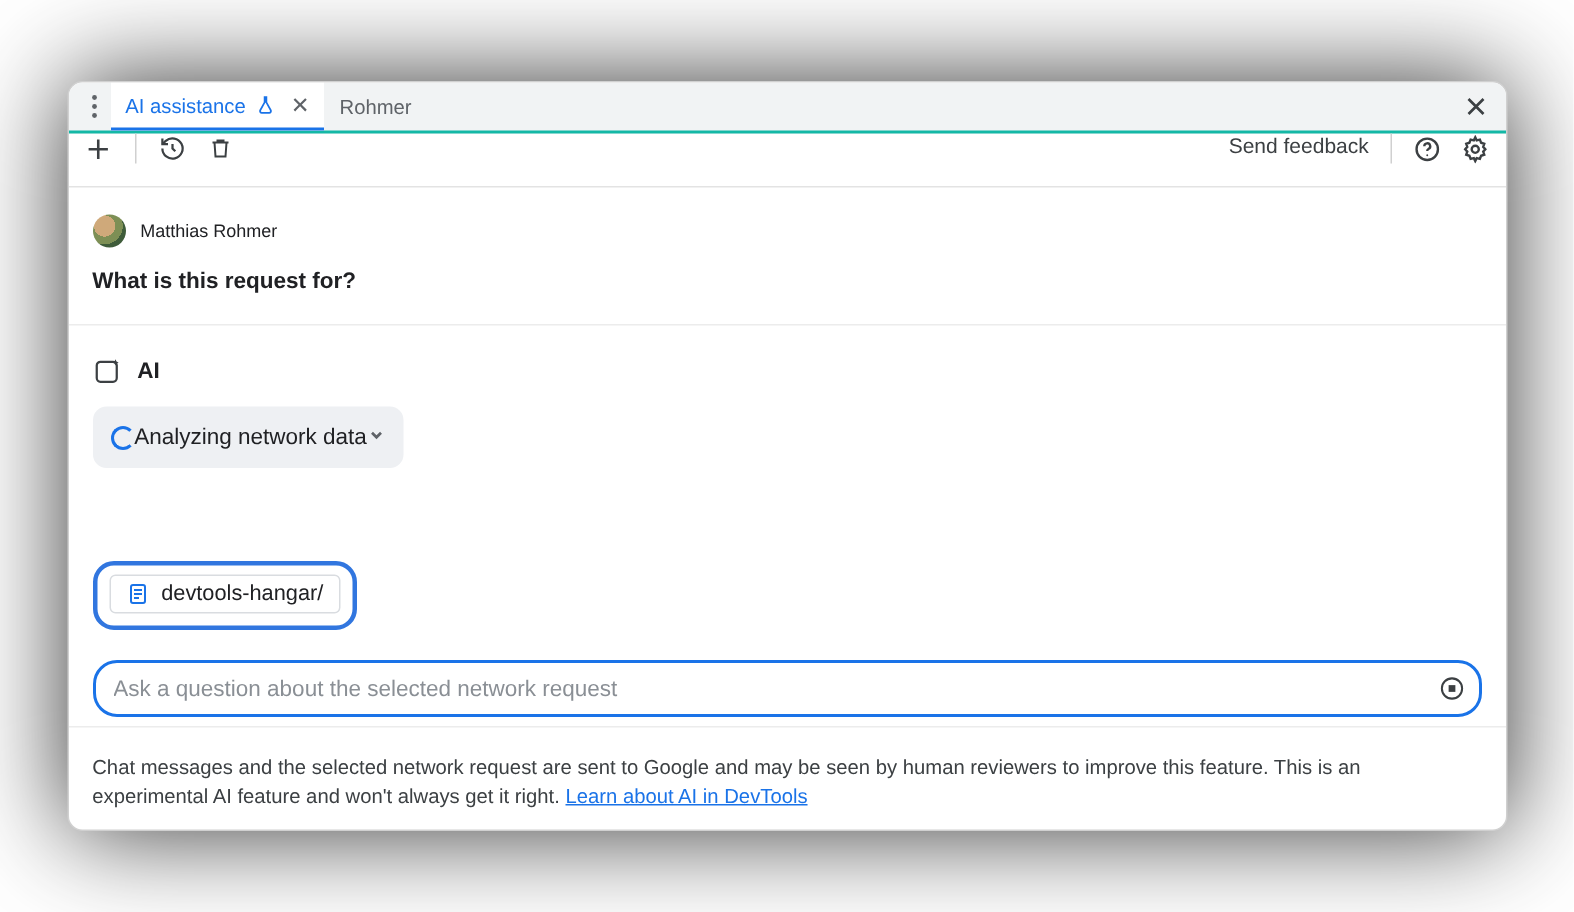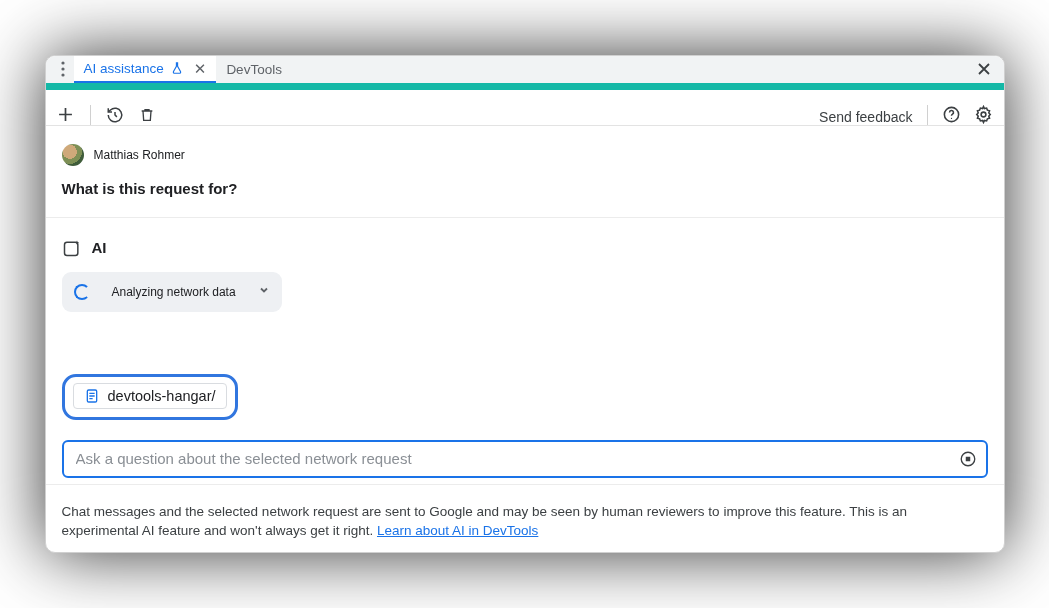--- a/index.html
+++ b/index.html
@@ -25,21 +25,21 @@
     display: flex;
     flex-direction: column;
   }
 
   
   .tabbar {
     display: flex;
     align-items: center;
     height: 34px;
     background: #f1f3f4;
-    border-bottom: 7px solid #14b8a6;
+    border-bottom: 2px solid #14b8a6;
     padding: 0 6px;
   }
   .tabbar .kebab {
     width: 22px;
     display: flex;
     justify-content: center;
     color: #5f6368;
     cursor: pointer;
   }
   .tab {
@@ -69,21 +69,21 @@
     width: 28px;
     display: flex;
     justify-content: center;
     color: #3c4043;
     cursor: pointer;
   }
 
   
   .toolbar {
     display: flex;
-    align-items: flex-end;
+    align-items: flex-start;
     height: 36px;
     border-bottom: 1px solid #e3e3e3;
     padding: 0 10px;
     gap: 12px;
   }
   .tool-icon {
     width: 20px; height: 20px;
     display: flex; align-items: center; justify-content: center;
     color: #3c4043;
     cursor: pointer;
@@ -122,25 +122,25 @@
     display: flex; align-items: center; gap: 10px; margin-bottom: 14px;
   }
   .ai-icon {
     width: 20px; height: 20px; color: #3c4043;
   }
   .ai-label { font-weight: 700; font-size: 15px; color: #202124; }
 
   .analyzing-pill {
     display: inline-flex;
     align-items: center;
-    gap: 22px;
+    gap: 0;
     background: #eef0f3;
     border-radius: 9px;
     padding: 12px 12px;
-    font-size: 12px;
+    font-size: 15px;
     color: #202124;
   }
   .spinner {
     width: 16px; height: 16px;
     border: 2.3px solid #1a73e8;
     border-right-color: transparent;
     border-radius: 50%;
   }
   .chev {
     color: #5f6368;
@@ -163,21 +163,21 @@
     padding: 4px 10px;
     font-size: 14.5px;
     color: #202124;
     background: #fff;
   }
   .chip .doc-icon { color: #1a73e8; width: 16px; height: 16px; }
 
   .input-row {
     margin: 10px 16px 6px;
     border: 2px solid #1a73e8;
-    border-radius: 6px;
+    border-radius: 16px;
     display: flex;
     align-items: center;
     padding: 0 8px 0 10px;
     height: 38px;
   }
   .input-row input {
     flex: 1;
     border: none;
     outline: none;
     font-size: 15px;
@@ -216,21 +216,21 @@
           </svg>
     </div>
     <div class="tab active">
       <span>AI assistance</span>
       <svg class="flask" viewBox="0 0 24 24" fill="none" stroke="#1a73e8" stroke-width="2">
             <path d="M10 3h4M11 3v6l-5 9a2 2 0 0 0 1.8 3h8.4a2 2 0 0 0 1.8-3l-5-9V3"></path>
           </svg>
       <span class="close-x">✕</span>
     </div>
     <div class="tab">
-      <span>DevTools</span>
+      <span>Rohmer</span>
     </div>
     <div class="spacer"></div>
     <div class="main-close">
       <svg width="14" height="14" viewBox="0 0 14 14" stroke="currentColor" stroke-width="1.8">
             <path d="M2 2l10 10M12 2L2 12"></path>
           </svg>
     </div>
   </div>
 
   <div class="toolbar">

